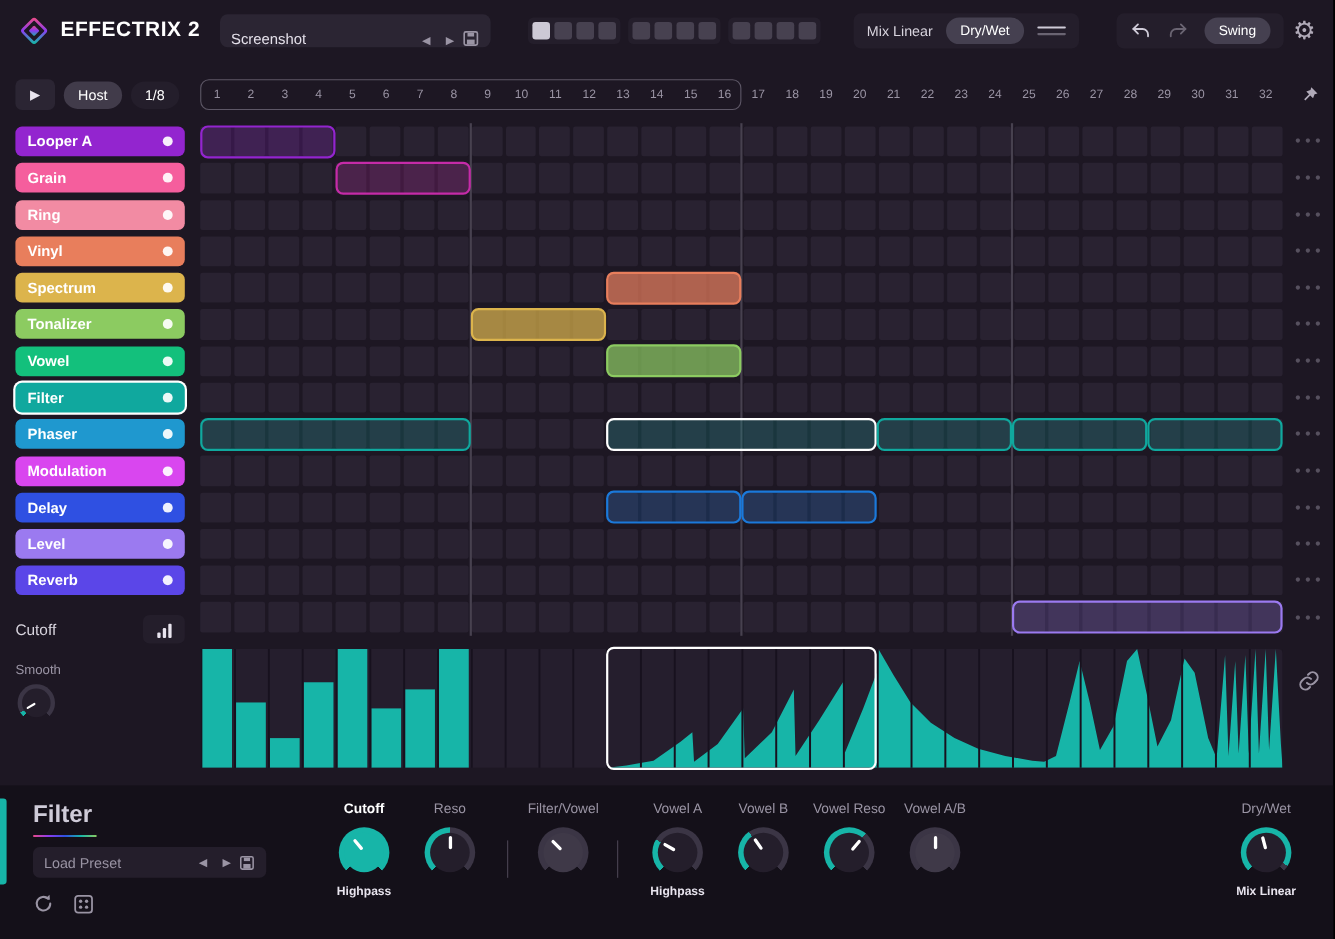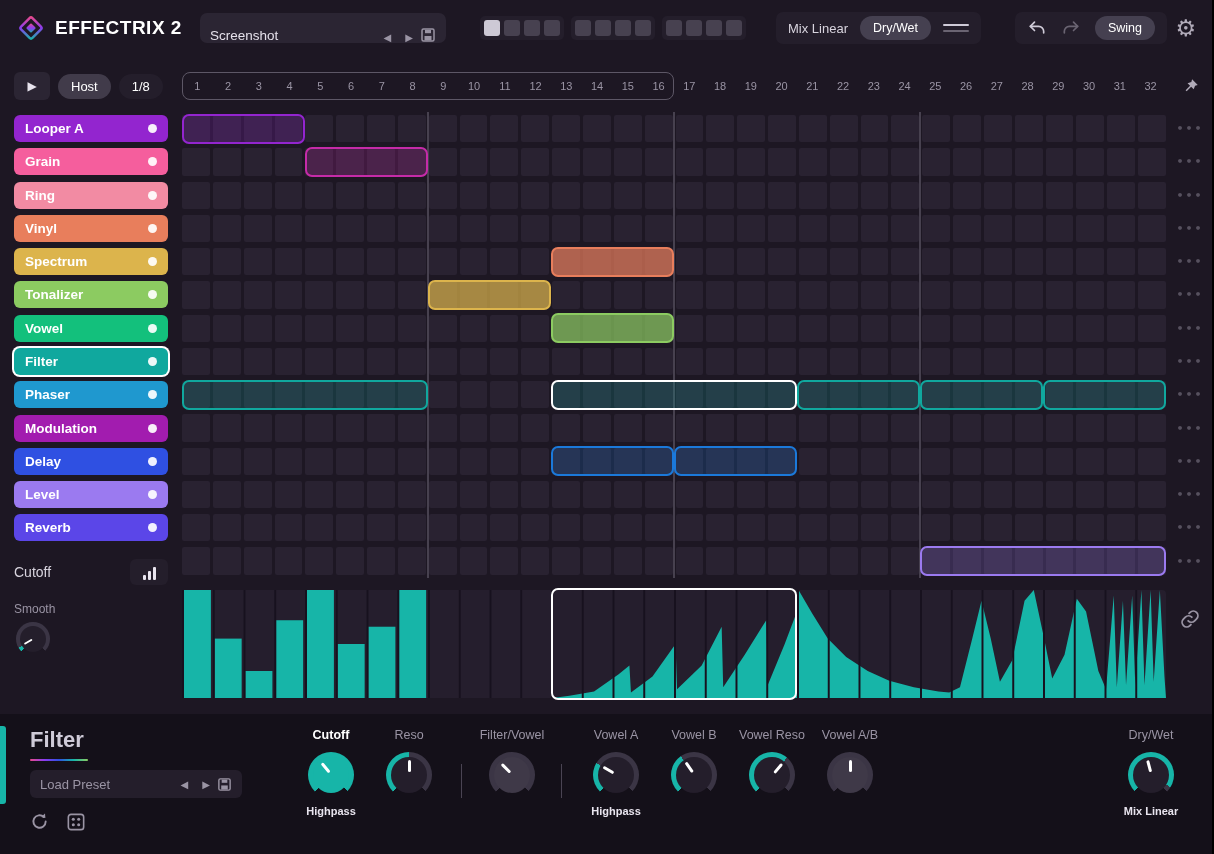--- a/index.html
+++ b/index.html
@@ -261,21 +261,21 @@
               <div class="track-dot" data-interactable="true"></div>
             </div>
           </div>
           <div class="track-slot" data-interactable="false">
             <div class="track-pill" data-interactable="true" style="background: rgb(31, 152, 207);">
               <div class="track-name" data-interactable="false">Phaser</div>
               <div class="track-dot" data-interactable="true"></div>
             </div>
           </div>
           <div class="track-slot" data-interactable="false">
-            <div class="track-pill" data-interactable="true" style="background: #a21caf;">
+            <div class="track-pill" data-interactable="true" style="background: #d946ef;">
               <div class="track-name" data-interactable="false">Modulation</div>
               <div class="track-dot" data-interactable="true"></div>
             </div>
           </div>
           <div class="track-slot" data-interactable="false">
             <div class="track-pill" data-interactable="true" style="background: rgb(47, 80, 226);">
               <div class="track-name" data-interactable="false">Delay</div>
               <div class="track-dot" data-interactable="true"></div>
             </div>
           </div>

